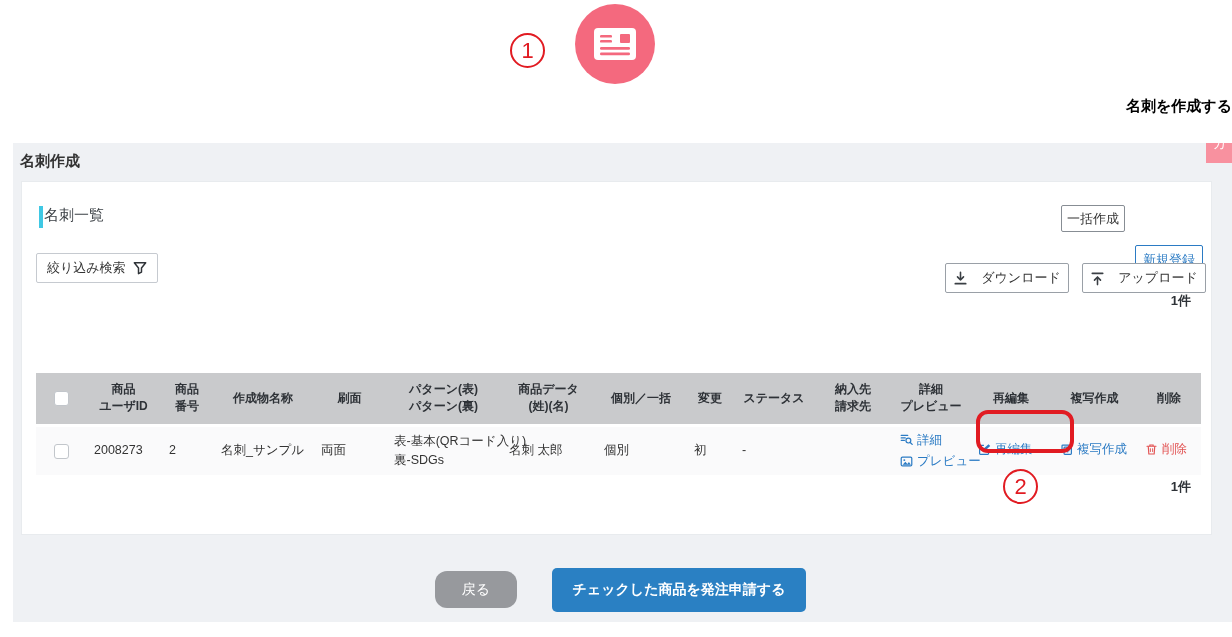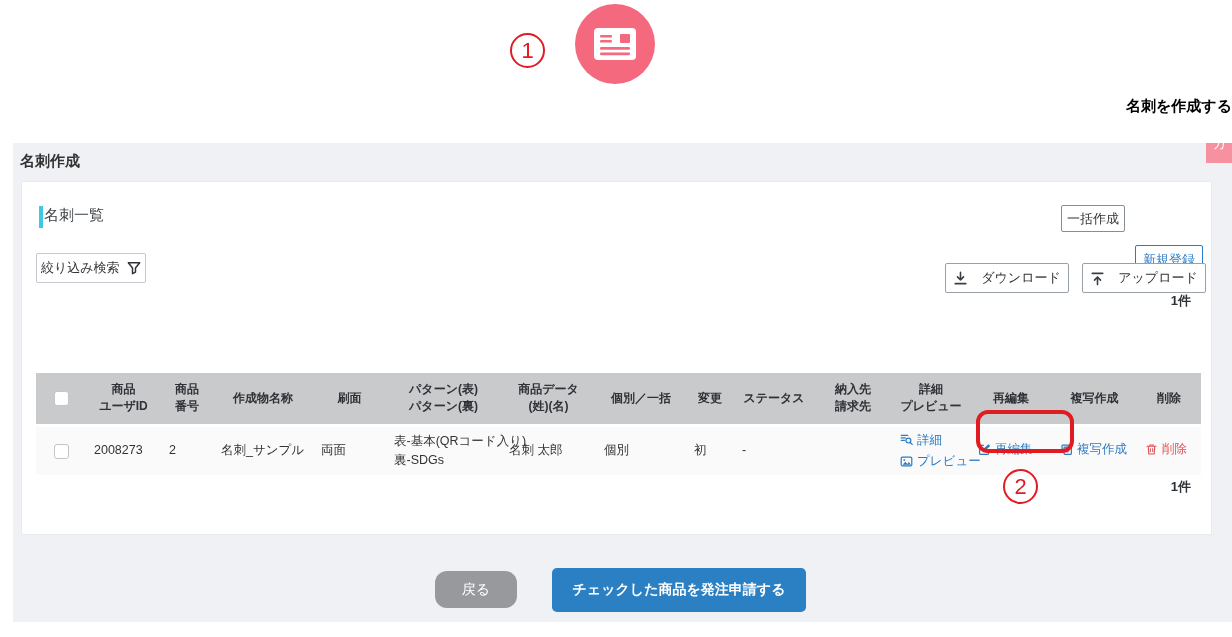--- a/index.html
+++ b/index.html
@@ -58,21 +58,21 @@
   .section-bar { width: 4px; height: 22px; background: #3fc8e4; }
 
   .btn {
     display: inline-flex; align-items: center; justify-content: center;
     background: #fff; border: 1px solid #878d94; border-radius: 2px;
     font-size: 13px; color: #333; cursor: pointer; white-space: nowrap;
   }
   .top-actions { position: absolute; top: 23px; right: 8px; display: flex; gap: 10px; align-items: flex-start; }
   .btn-batch { width: 64px; height: 27px; }
   .btn-new   { width: 68px; height: 30px; border-color: #2b7bc4; color: #2b7bc4; margin-top: 40px; }
-  .btn-filter { position: absolute; left: 14px; top: 71px; height: 30px; padding: 0 4px; gap: 7px; border-color: #c6cad0; }
+  .btn-filter { position: absolute; left: 14px; top: 71px; height: 30px; padding: 0 10px; gap: 7px; border-color: #c6cad0; }
   .io-actions { position: absolute; top: 57px; right: 5px; display: flex; gap: 13px; margin-top: 24px; }
   .btn-io { width: 124px; height: 30px; gap: 13px; border-color: #9aa0a7; }
 
   .count-top    { position: absolute; top: 110px; right: 20px; font-size: 13px; font-weight: bold; color: #2e3237; }
   .count-bottom { position: absolute; top: 296px; right: 20px; font-size: 13px; font-weight: bold; color: #2e3237; }
 
   
   .list-table {
     position: absolute; left: 14px; top: 164px; width: 1165px;
     border-collapse: collapse; table-layout: fixed; margin-top: 27px;

